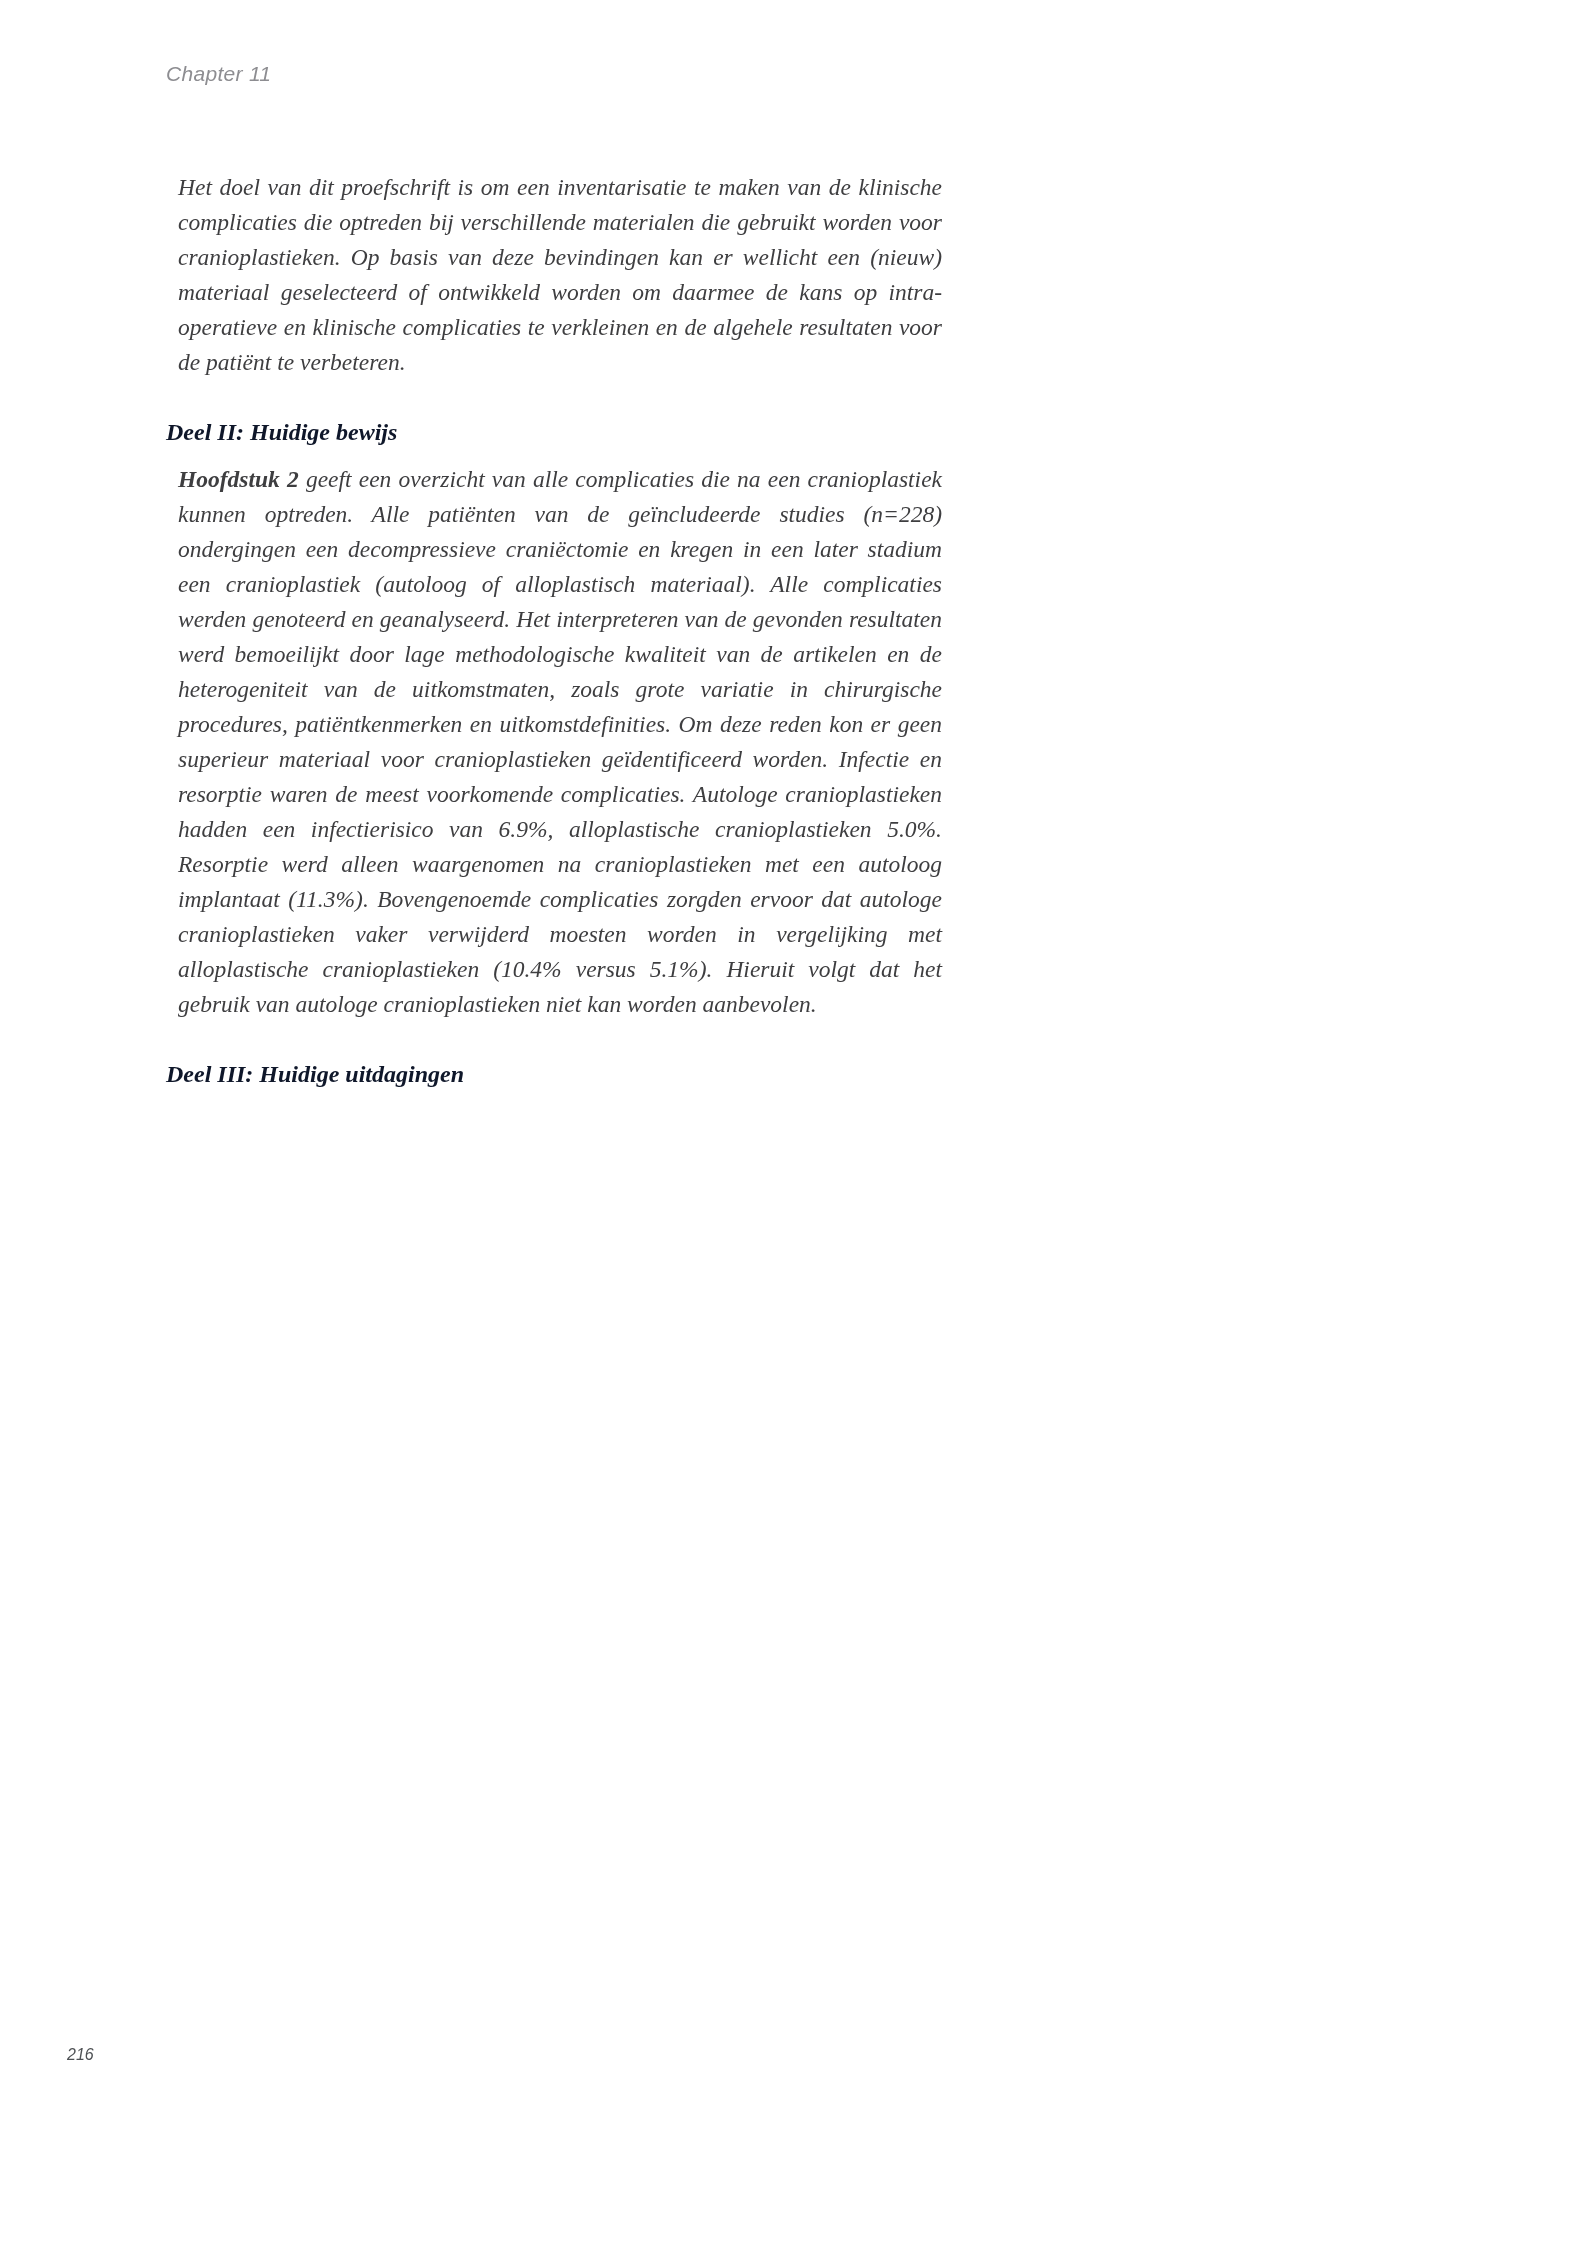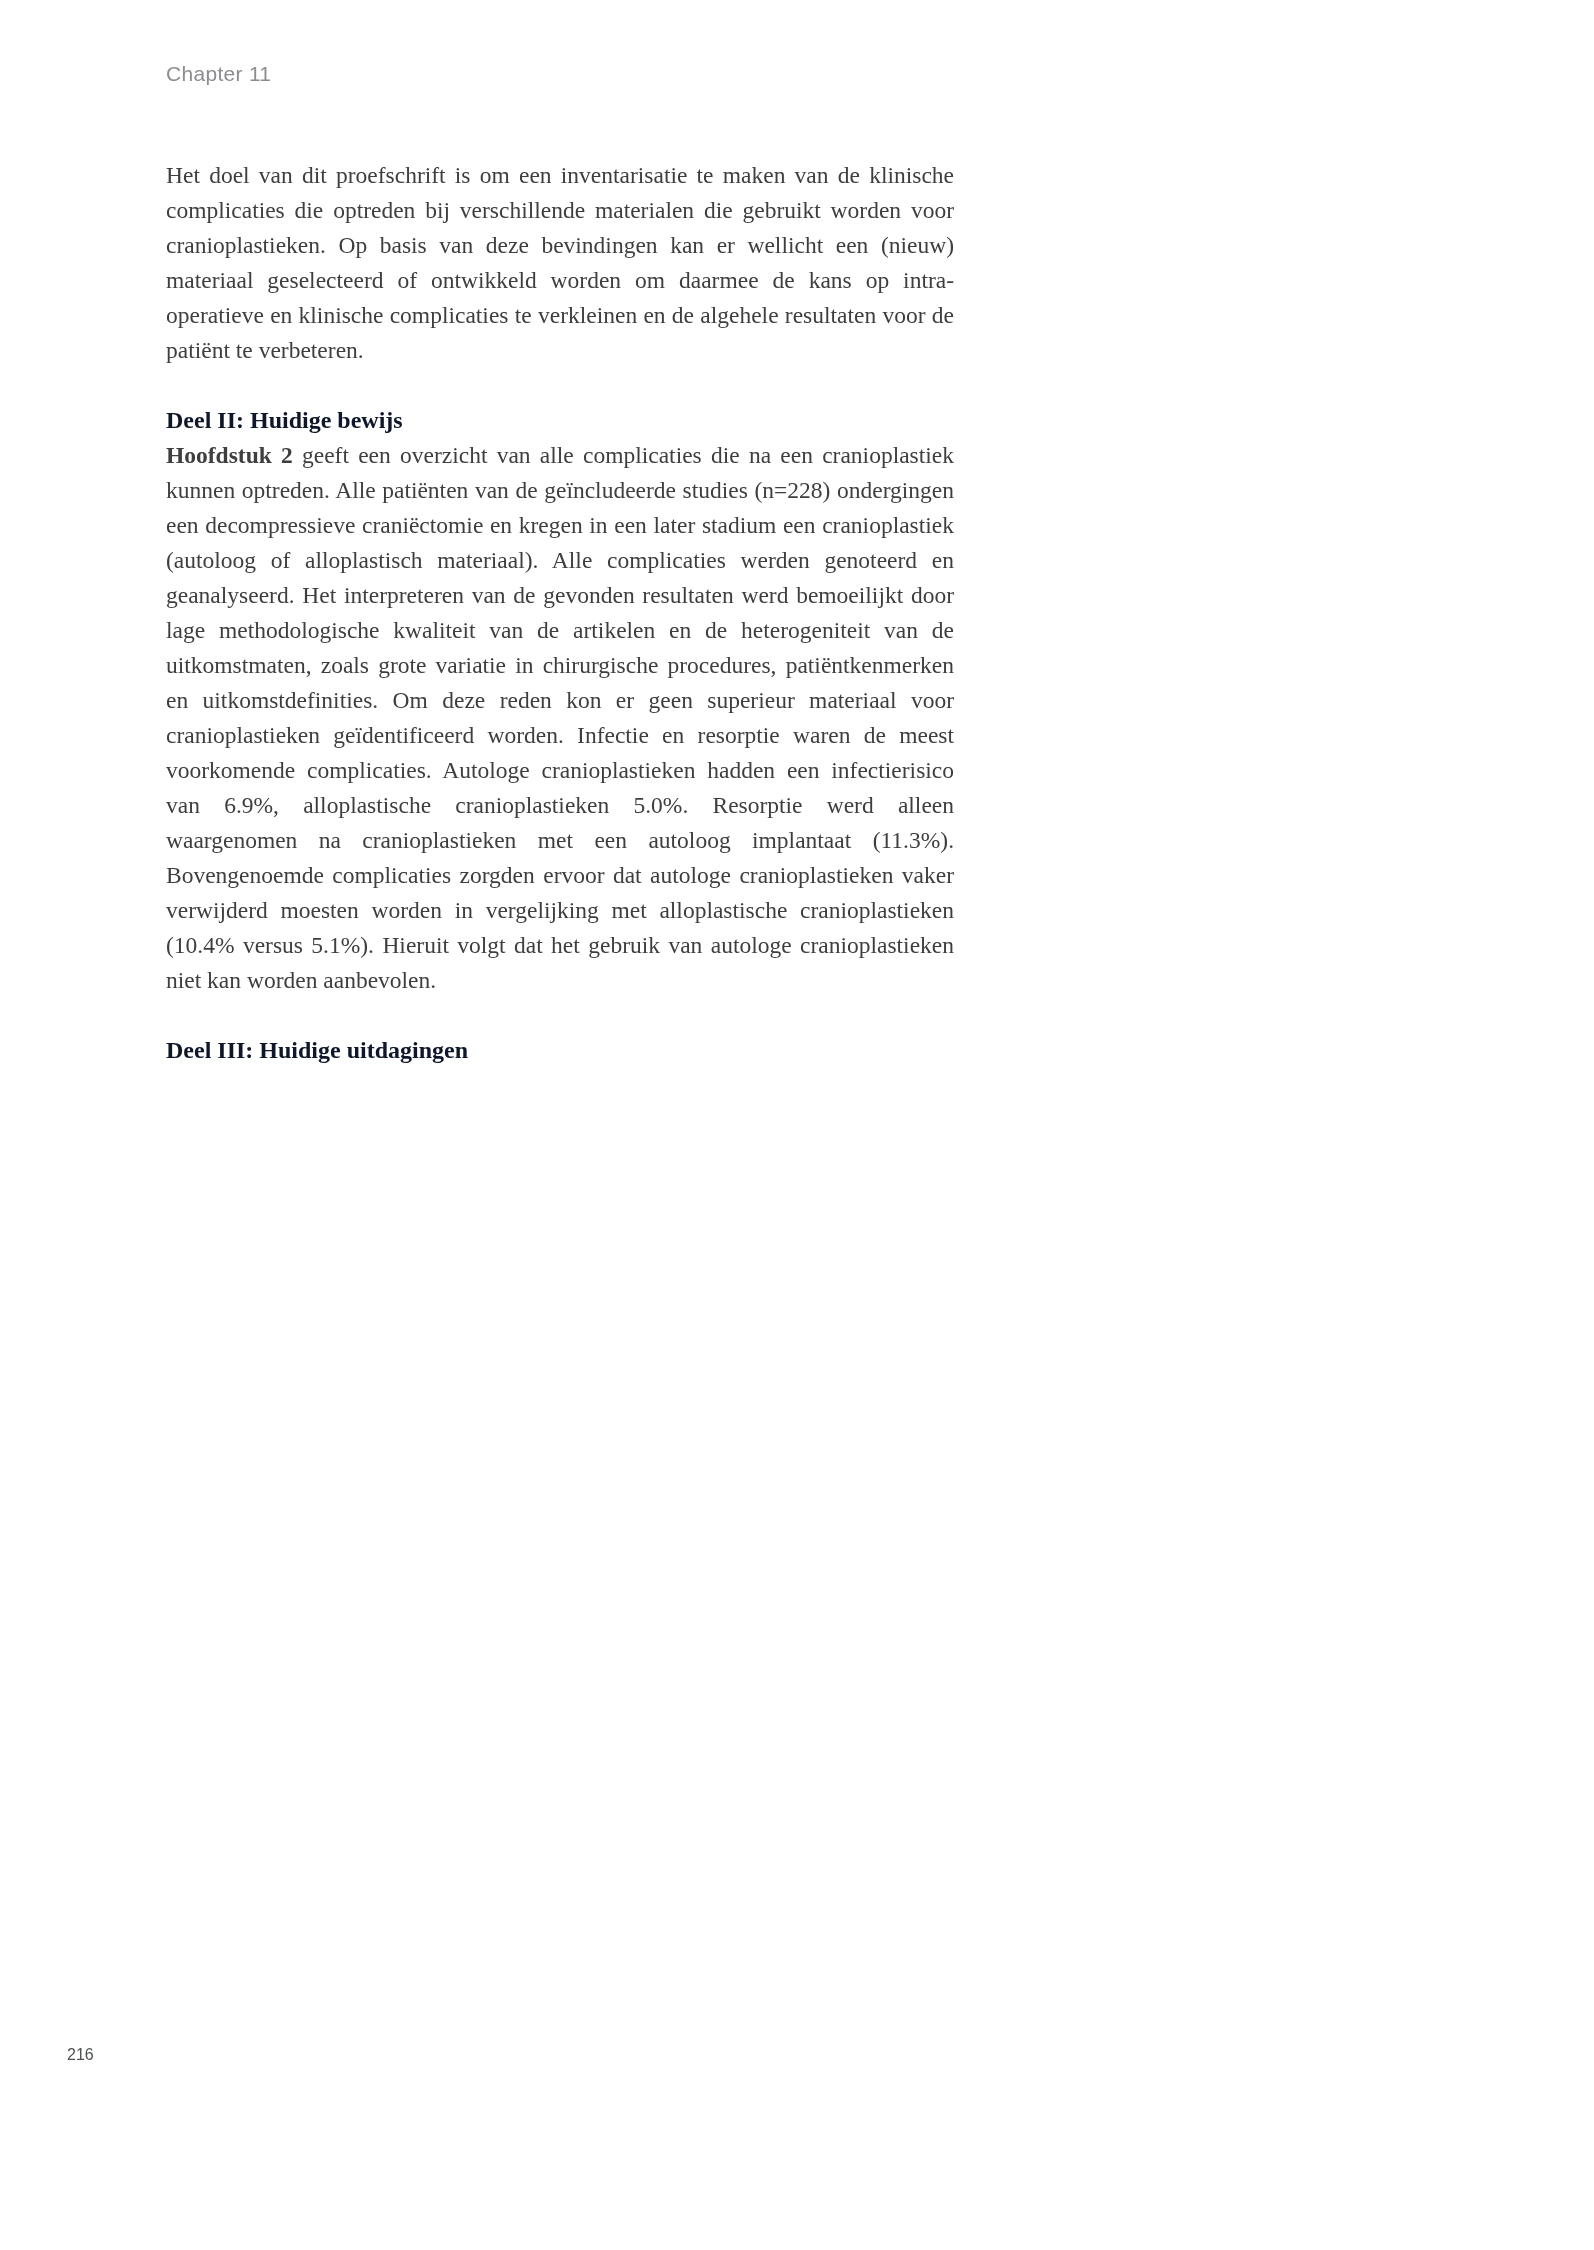--- a/index.html
+++ b/index.html
@@ -7,20 +7,21 @@
     padding: 0;
     background: #ffffff;
   }
   .page {
     position: relative;
     width: 1410px;
     height: 2250px;
     background: #ffffff;
     overflow: hidden;
     font-family: "Liberation Serif", "DejaVu Serif", serif;
+    font-style: italic;
     -webkit-font-smoothing: antialiased;
   }
   .running-header {
     position: absolute;
     left: 166px;
     top: 62px;
     font-family: "Liberation Sans", sans-serif;
     font-size: 21px;
     letter-spacing: 0.3px;
     color: #8d8d91;
@@ -28,21 +29,21 @@
   .text-block {
     position: absolute;
     left: 166px;
     top: 158px;
     width: 788px;
     color: #3e3e40;
     font-size: 23.5px;
     line-height: 35px;
   }
   .para {
-    margin: 0;
+    margin: 12px;
     text-align: justify;
     text-justify: inter-word;
   }
   .section-heading {
     margin: 35px 0 0 0;
     font-size: 24px;
     line-height: 35px;
     font-weight: bold;
     color: #0f172a;
     text-align: left;

